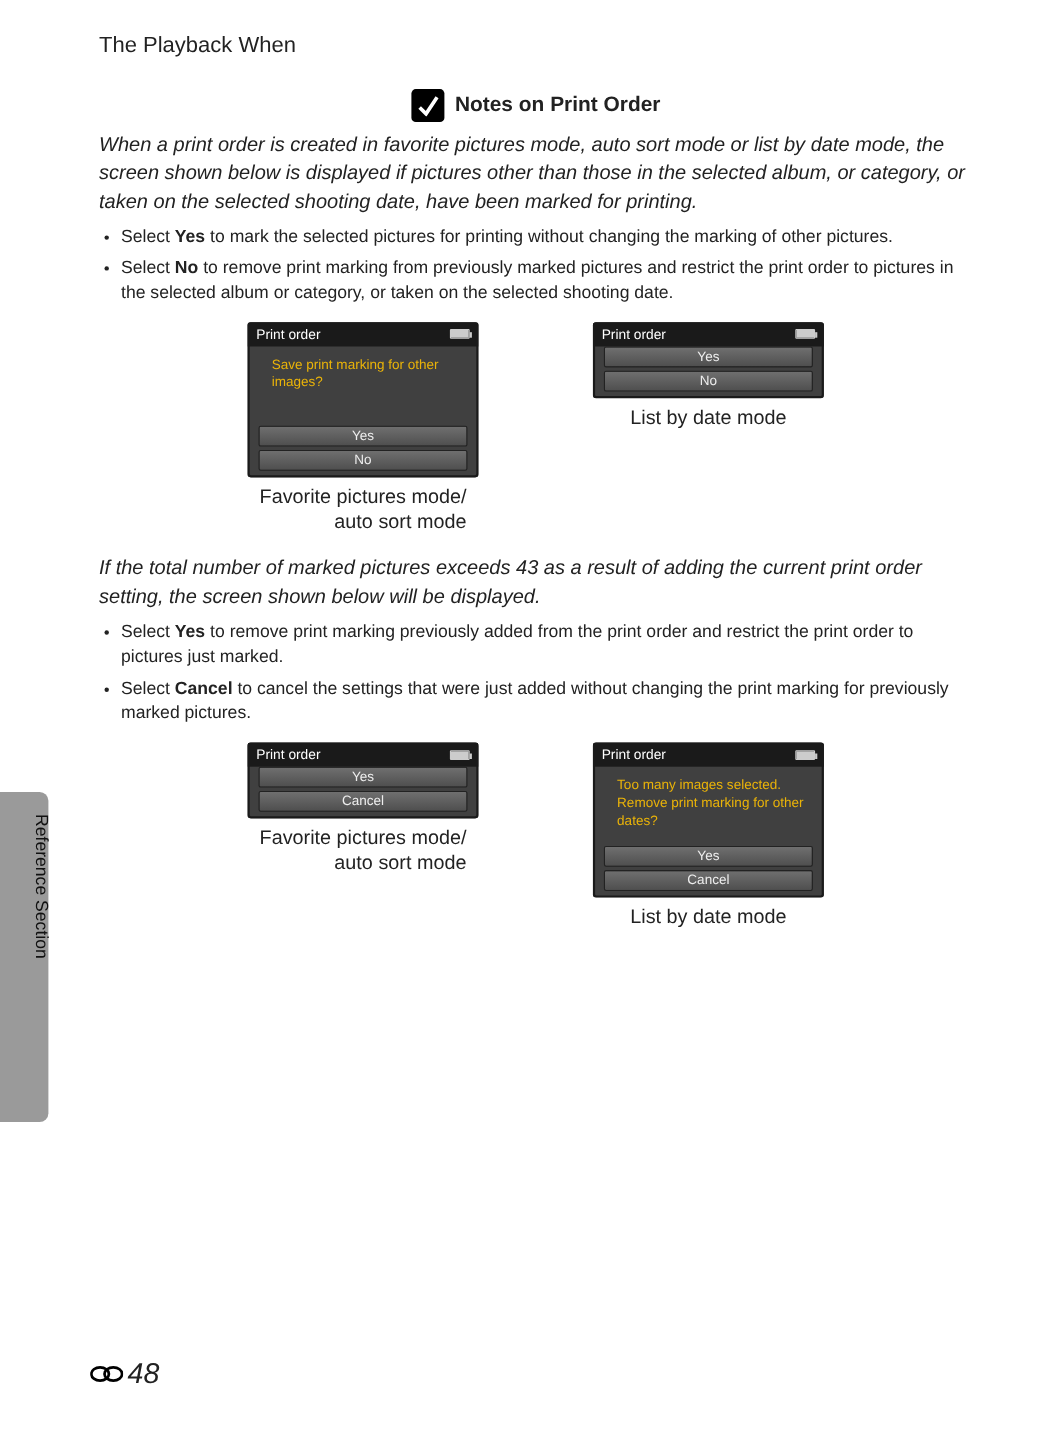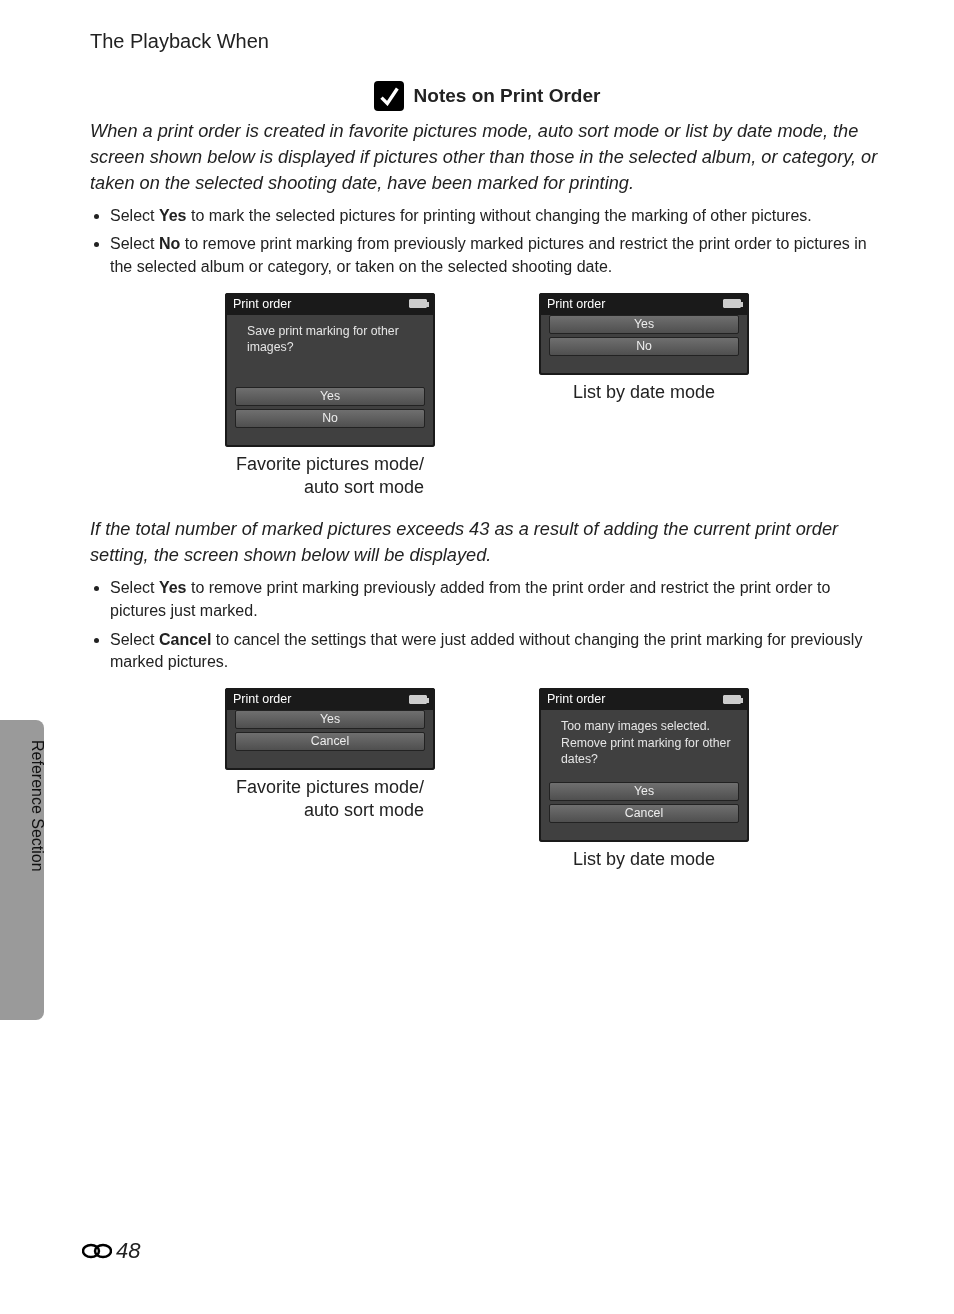--- a/index.html
+++ b/index.html
@@ -66,21 +66,21 @@
     width: 230px;
   }
   .dialog {
     width: 210px;
     background: #404040;
     color: #fff;
     font-size: 12.5px;
     border-radius: 3px;
     overflow: hidden;
     box-shadow: inset 0 0 0 2px #1a1a1a;
-    padding-bottom: 19px;
+    padding-bottom: 6px;
   }
   .dialog-titlebar {
     background: #1a1a1a;
     padding: 4px 8px;
     display:flex;align-items:center;justify-content:space-between;
   }
   .dialog-titlebar .t { font-weight: 400; font-size: 12.5px; }
   .batt-icon {
     width: 18px; height: 9px;
     border: 1px solid #ccc;
@@ -92,21 +92,21 @@
   .batt-icon:after {
     content:"";
     position:absolute; right:-3px; top:2px;
     width:2px; height:5px; background:#ccc;
   }
   .dialog-msg {
     padding: 8px 10px 8px 22px;
     min-height: 72px;
     font-size: 12.3px;
     line-height: 1.35;
-    color: #e5e5e5;
+    color: #eab308;
   }
   .dialog-buttons {
     padding: 0 10px;
     display:flex;flex-direction:column;gap:3px;
   }
   .dialog-btn {
     background: linear-gradient(#6f6f6f, #4f4f4f);
     border: 1px solid #222;
     border-radius: 2px;
     color: #eee;
@@ -141,21 +141,21 @@
   }
   .page-footer {
     position: absolute;
     left: 82px;
     bottom: 50px;
     display:flex;align-items:center;gap:4px;
   }
   .link-icon { display:inline-flex; }
   .page-num {
     font-style: italic;
-    font-size: 22px;
+    font-size: 26px;
     font-weight: 400;
   }
 </style>
 </head>
 <body>
 
 <div class="side-tab"></div>
 <div class="side-label">Reference Section</div>
 
 <div class="page">

